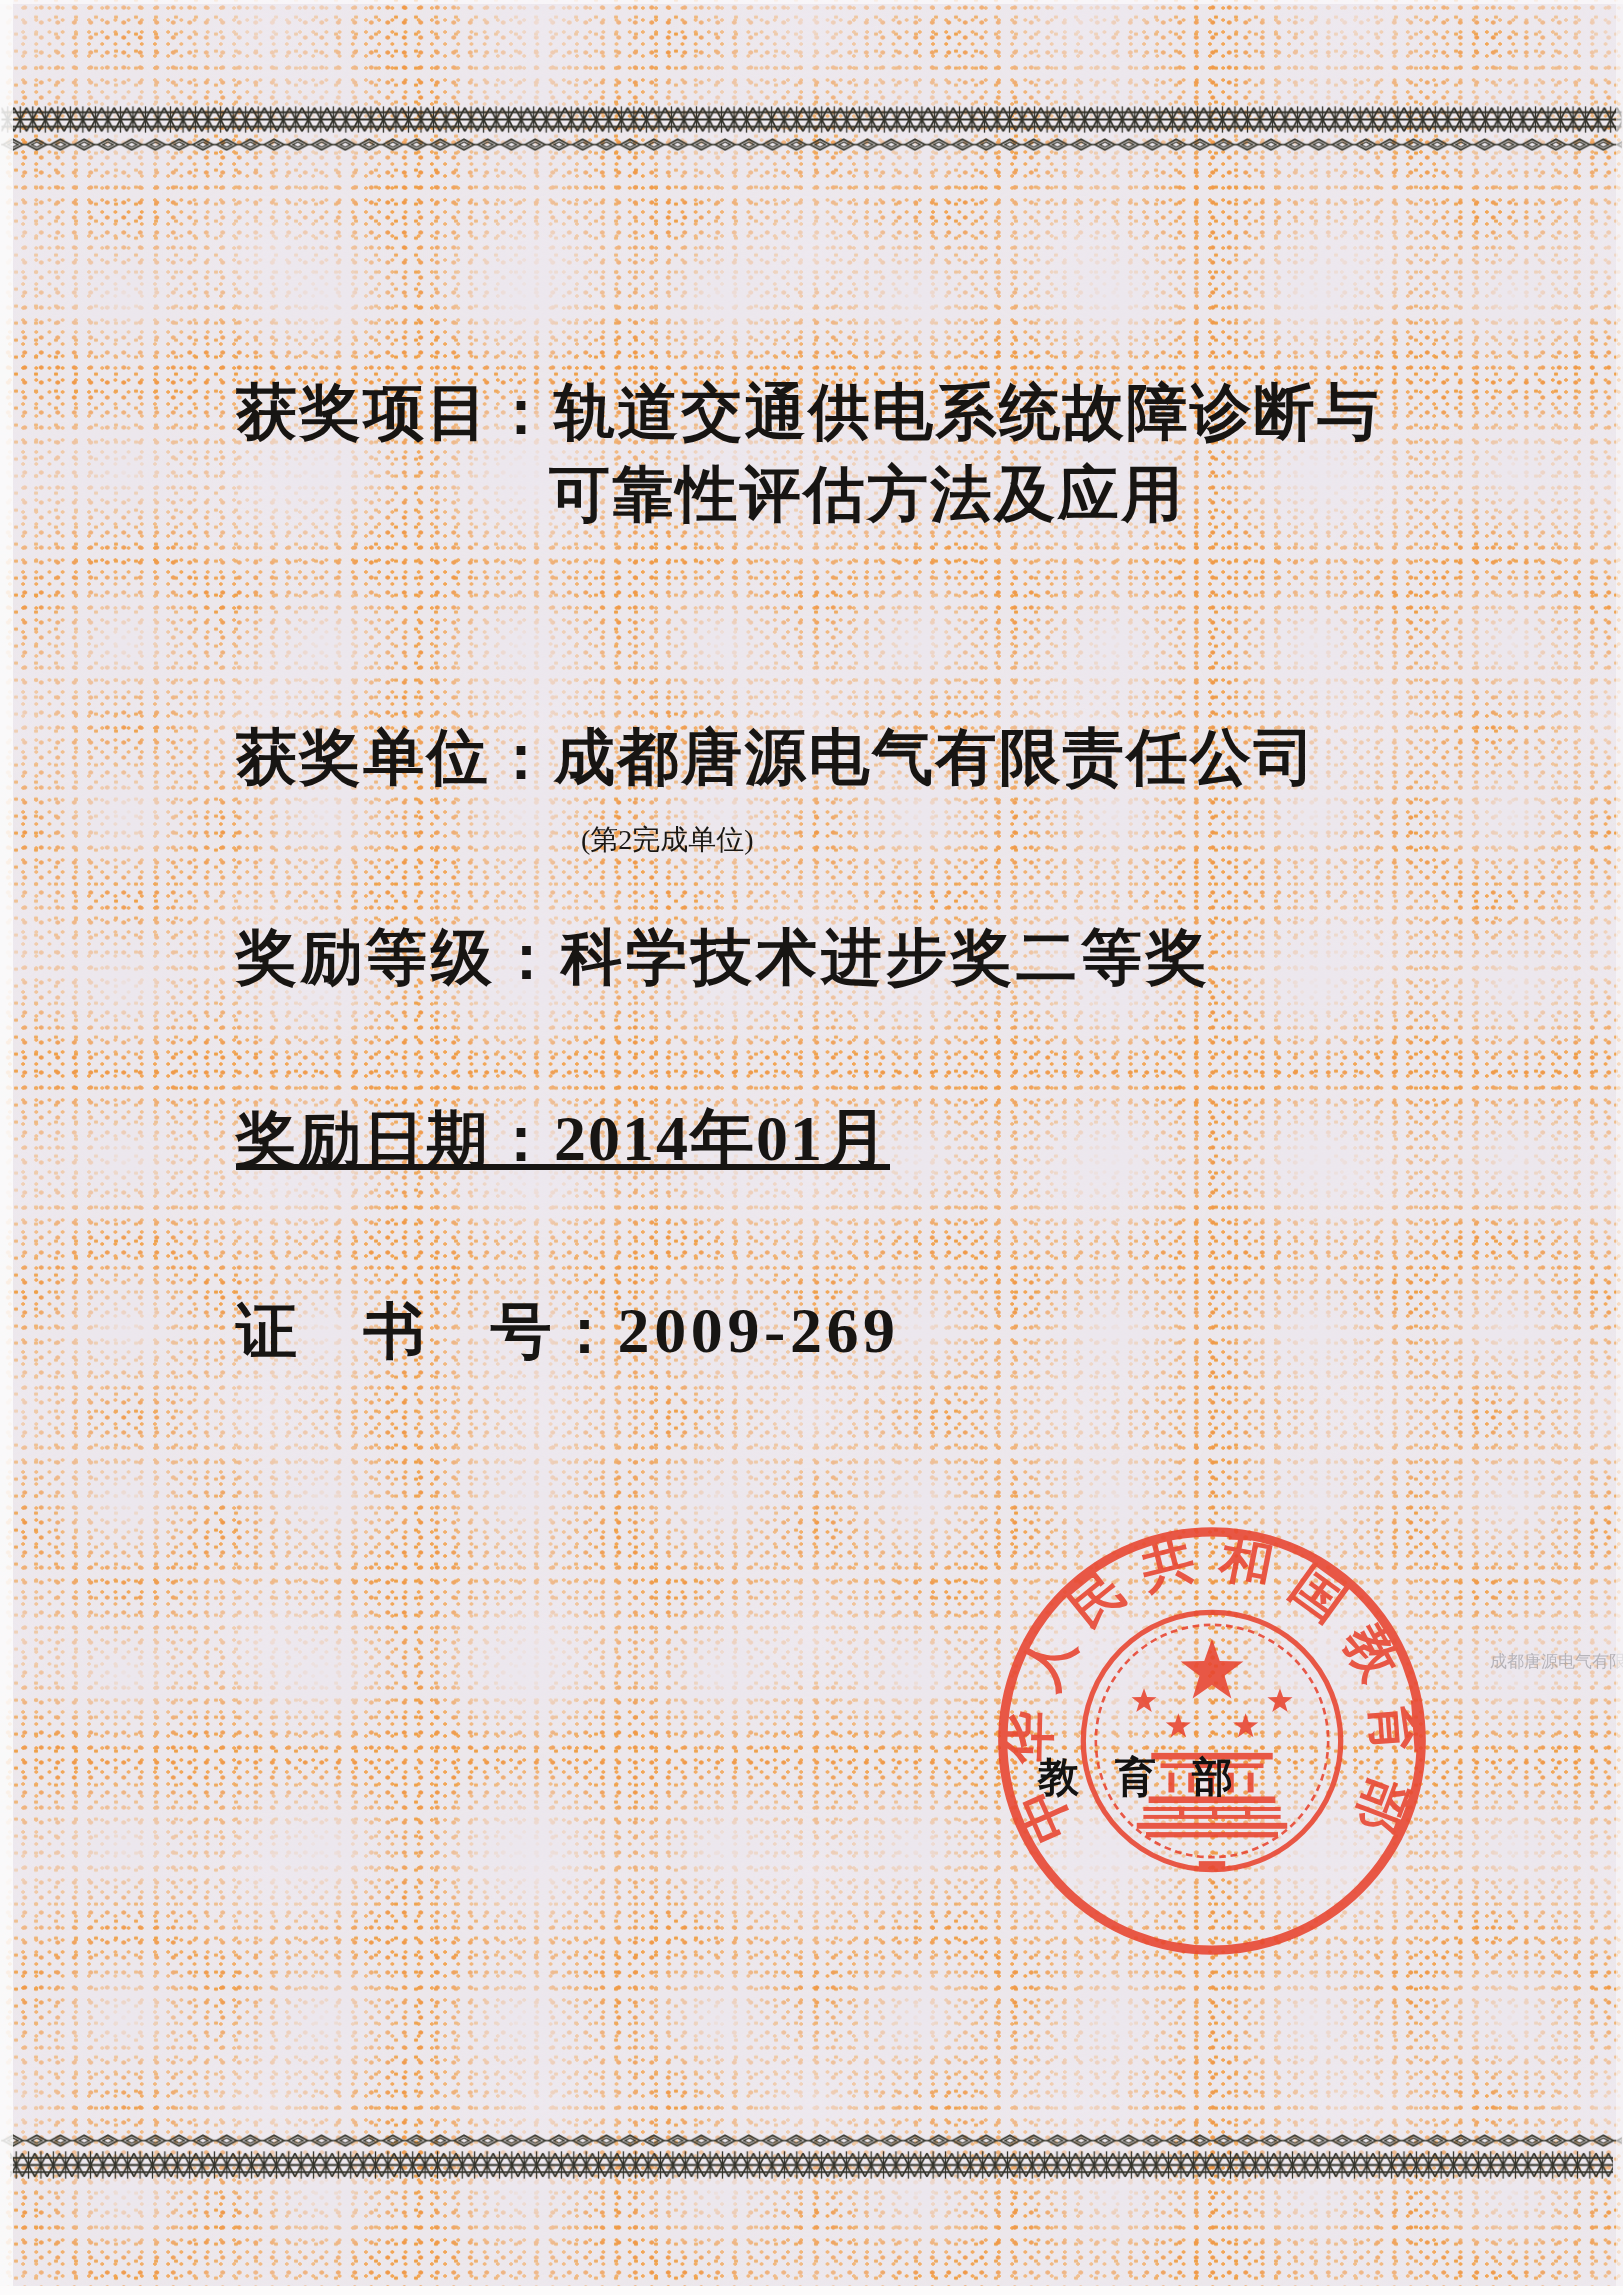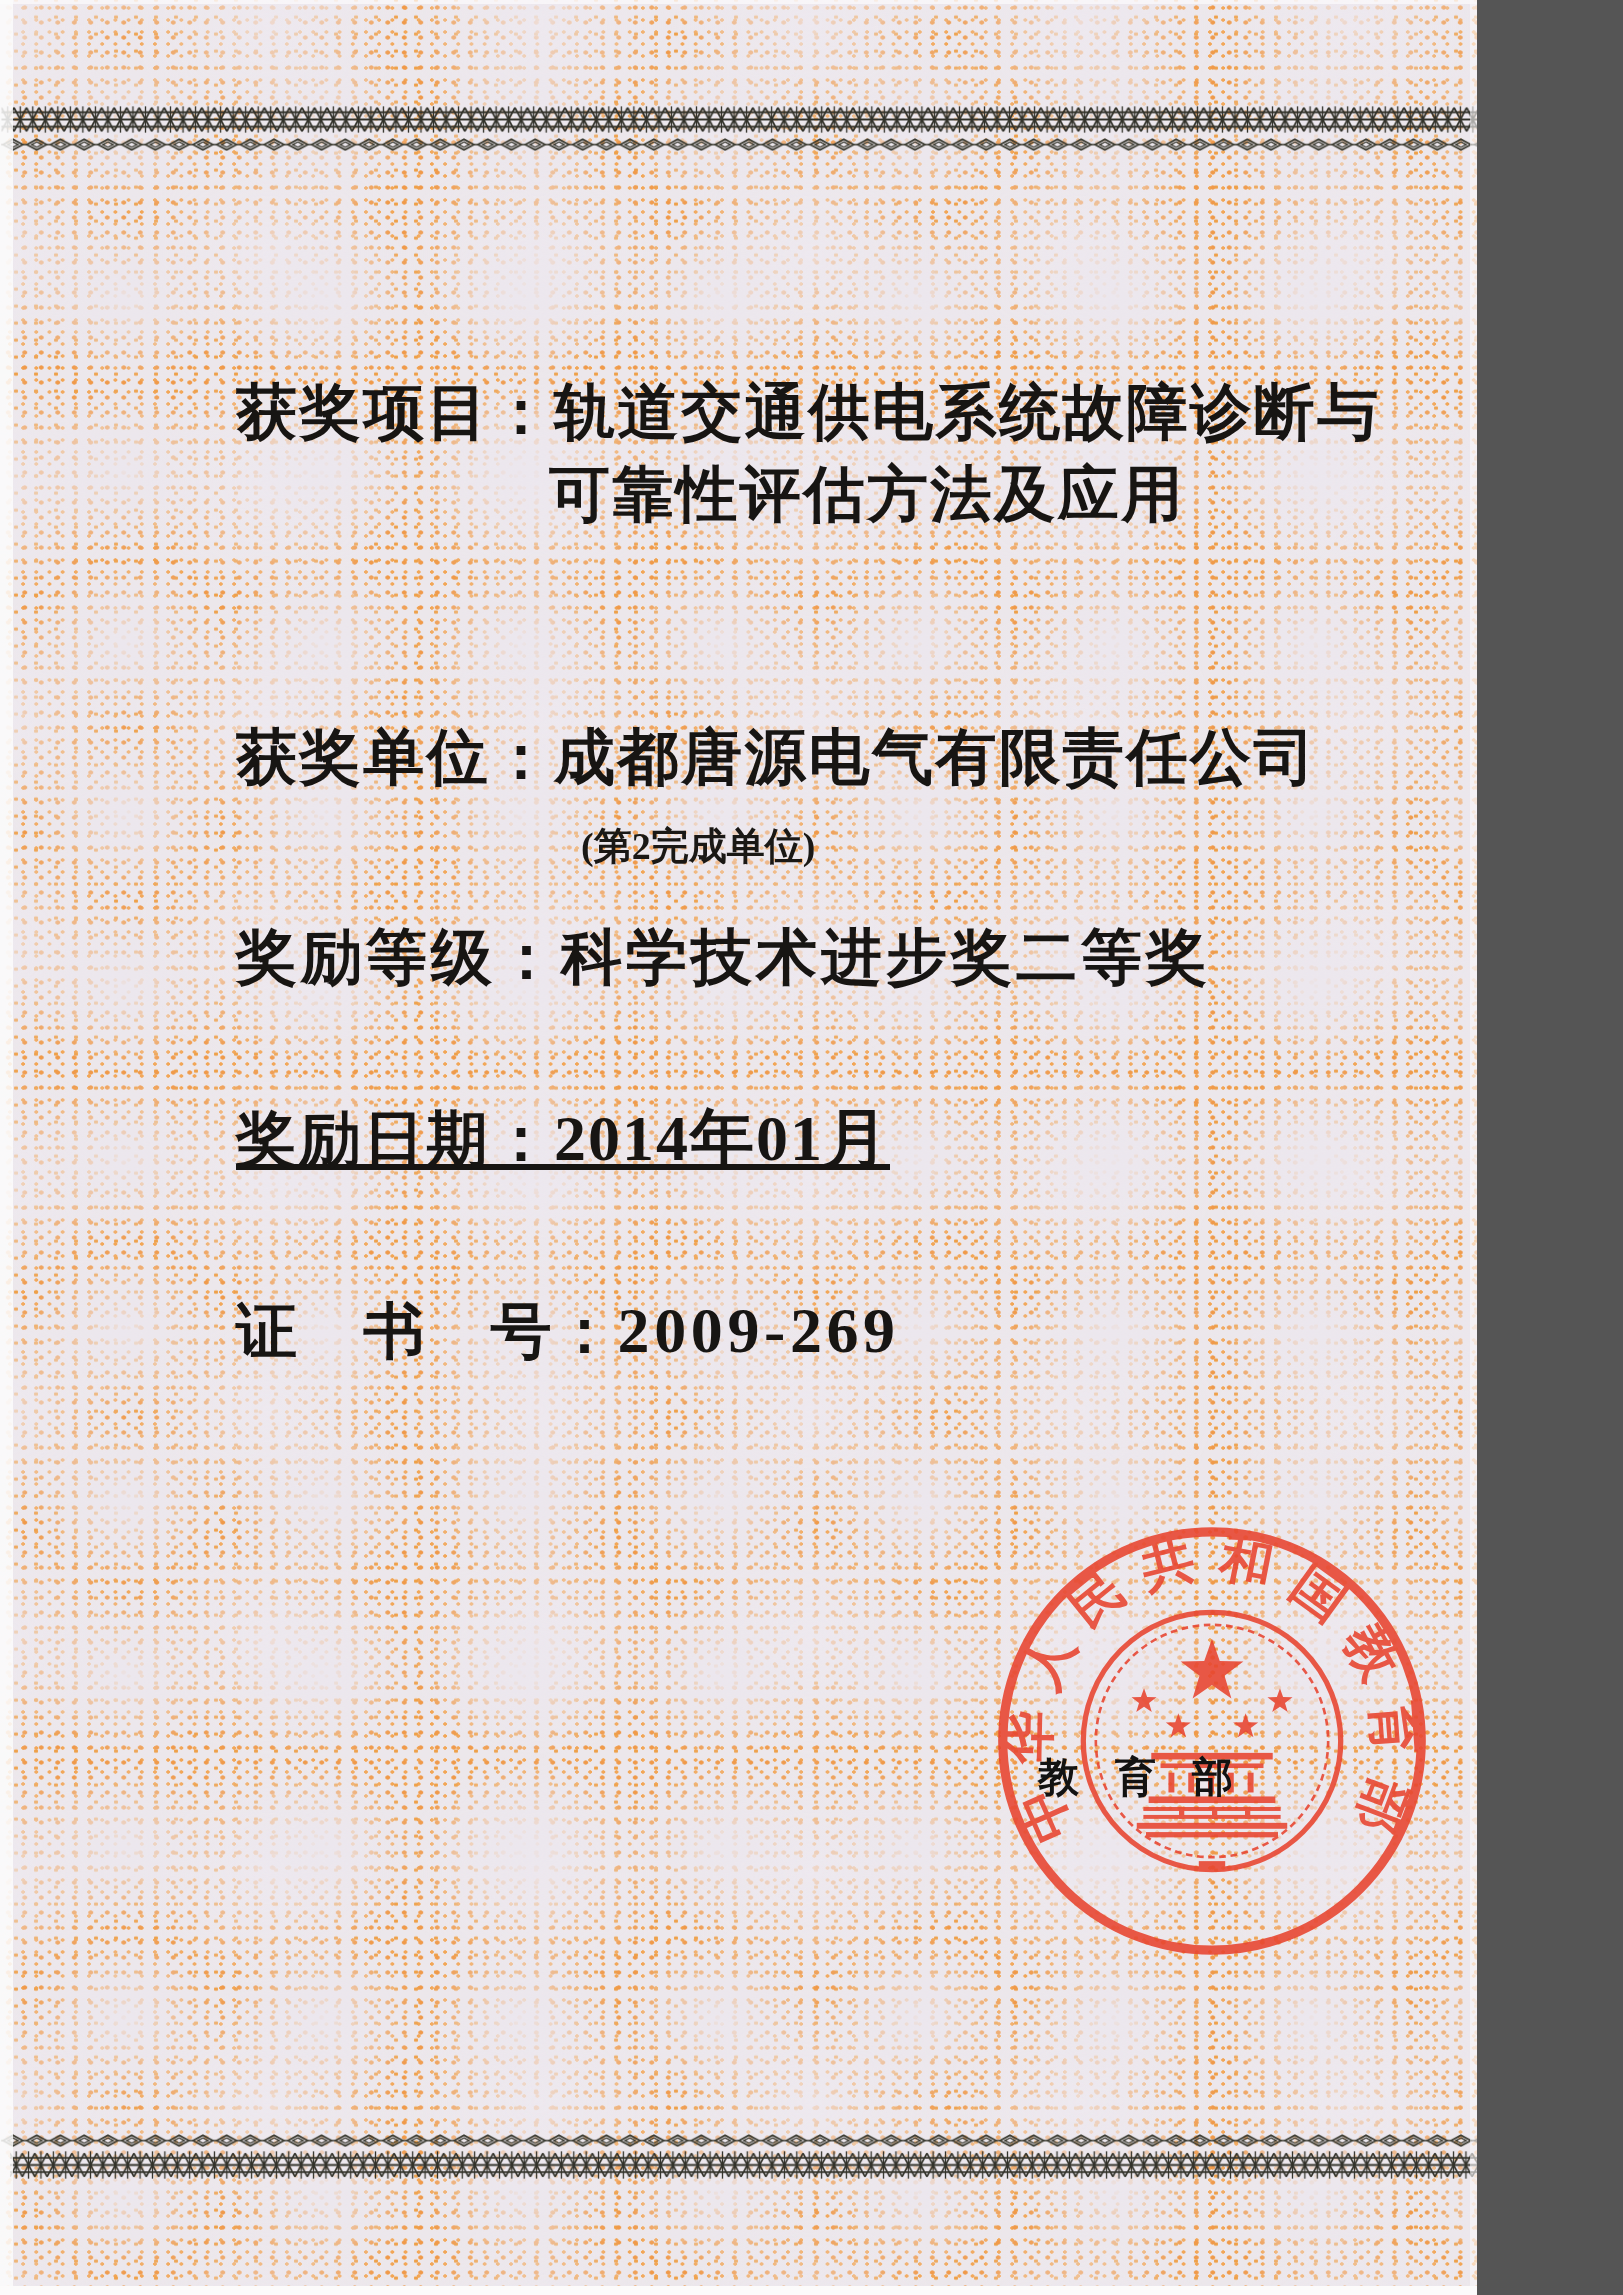--- a/index.html
+++ b/index.html
@@ -1,18 +1,18 @@
 <!DOCTYPE html>
 <html style="font-size:10.6px"><head>
 <meta charset="utf-8">
 <style>
   html,body{margin:0;padding:0;background:#555;}
   .page{
     position:relative;
-    width:1477px;height:2295px;
+    width:1623px;height:2295px;
     overflow:hidden;
     font-family:"Liberation Serif","DejaVu Serif",serif;
     background-color:#ece7eb;
     background-image:
       radial-gradient(closest-side, rgba(236,231,238,.95), rgba(236,231,238,0)),
       radial-gradient(closest-side, rgba(238,233,240,.8), rgba(238,233,240,0)),
       radial-gradient(#f09a4a 2px, rgba(240,154,74,0) 2.7px),
       radial-gradient(#eea049 1.8px, rgba(238,160,73,0) 2.5px),
       radial-gradient(#f2a656 1.6px, rgba(242,166,86,0) 2.2px);
     background-size: 198px 172px, 271px 231px, 16.5px 15px, 20px 17px, 13.2px 12px;
@@ -28,22 +28,22 @@
     line-height:1.08;
   }
   .field .num{
     font-size:64px;
     letter-spacing:2px;
   }
   .note{
     position:absolute;
     white-space:nowrap;
     color:#1a1815;
-    font-weight:700;
-    font-size:38px;
+    font-weight:400;
+    font-size:28px;
   }
   .issuer{
     position:absolute;
     left:1038px;top:1750px;
     font-size:41px;font-weight:900;
     letter-spacing:36px;
     color:#121212;
     white-space:nowrap;
     z-index:6;
   }

